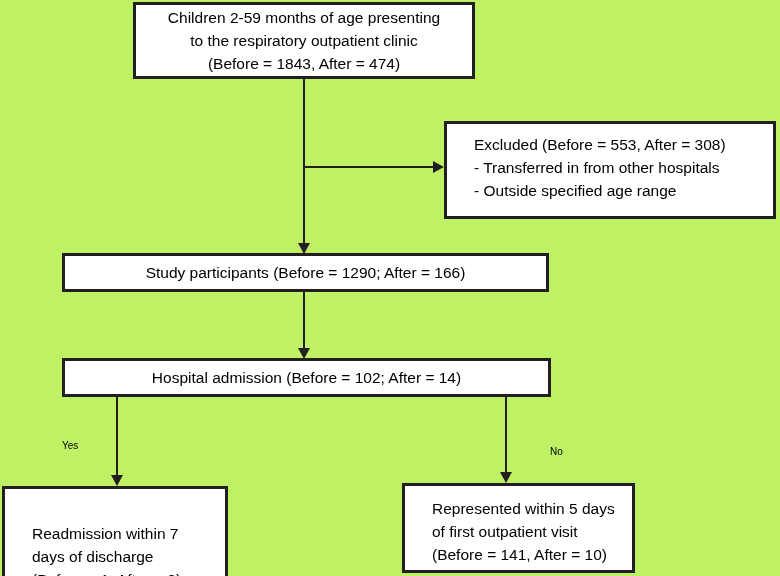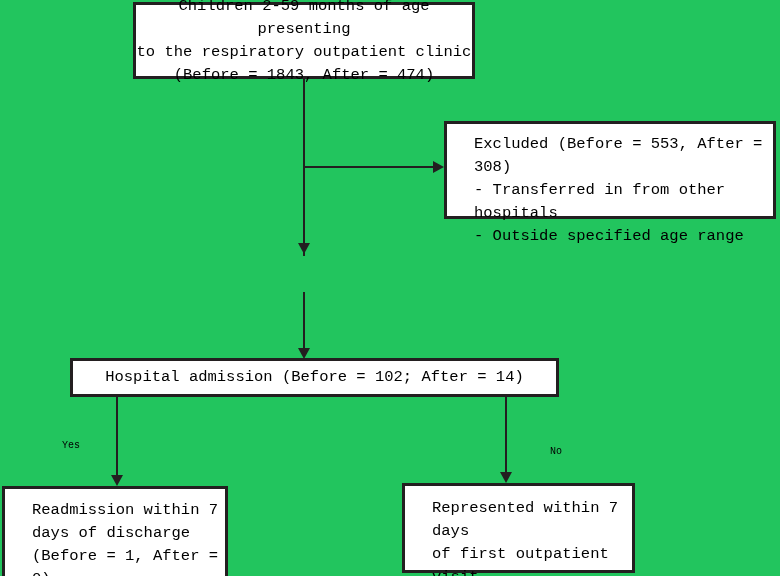--- a/index.html
+++ b/index.html
@@ -9,23 +9,22 @@
     background: #ffffff;
   }
   body {
     font-family: "Liberation Sans", sans-serif;
     color: #1a1a1a;
   }
   #canvas {
     position: relative;
     width: 780px;
     height: 576px;
-    background: #22c55e;
+    background: #bef264;
     overflow: hidden;
-    font-family: Liberation Mono, monospace;
   }
   .node {
     position: absolute;
     box-sizing: border-box;
     border: 3px solid #231f20;
     background: #ffffff;
     font-size: 15.5px;
     line-height: 23px;
     color: #000000;
     display: flex;
@@ -45,21 +44,21 @@
   .node-text {
     display: block;
     white-space: pre-line;
   }
 
   
   #node-source      { left: 133px; top: 2px;   width: 342px; height: 77px; }
   #node-excluded    { left: 444px; top: 121px; width: 332px; height: 98px;
                       justify-content: flex-start; padding-top: 9px; }
   #node-participants{ left: 62px;  top: 253px; width: 487px; height: 39px; }
-  #node-admission   { left: 70px;  top: 358px; width: 489px; height: 39px; }
+  #node-admission   { left: 62px;  top: 358px; width: 489px; height: 39px; }
   #node-readmission { left: 2px;   top: 486px; width: 226px; height: 108px;
                       justify-content: flex-end; padding-top: 11px; }
   #node-represented { left: 402px; top: 483px; width: 233px; height: 90px;
                       justify-content: flex-start; padding-top: 11px; }
 
   
   .vline {
     position: absolute;
     width: 2px;
     background: #231f20;
@@ -123,20 +122,23 @@
 
   <div class="hline" id="conn-excl-hline"></div>
   <div class="arrowhead-right" id="conn-excl-arrow"></div>
 
   <div class="node left" id="node-excluded">
     <span class="node-text">Excluded (Before = 553, After = 308)
 - Transferred in from other hospitals
 - Outside specified age range</span>
   </div>
 
+  <div class="node center" id="node-participants">
+    <span class="node-text">Study participants (Before = 1290; After = 166)</span>
+  </div>
 
   <div class="vline" id="conn-part-vline"></div>
   <div class="arrowhead-down" id="conn-part-arrow"></div>
 
   <div class="node center" id="node-admission">
     <span class="node-text">Hospital admission (Before = 102; After = 14)</span>
   </div>
 
   <div class="vline" id="conn-yes-vline"></div>
   <div class="arrowhead-down" id="conn-yes-arrow"></div>
@@ -146,18 +148,18 @@
   <div class="arrowhead-down" id="conn-no-arrow"></div>
   <div class="edge-label" id="label-no">No</div>
 
   <div class="node left" id="node-readmission">
     <span class="node-text">Readmission within 7
 days of discharge
 (Before = 1, After = 0)</span>
   </div>
 
   <div class="node left" id="node-represented">
-    <span class="node-text">Represented within 7 days
+    <span class="node-text">Represented within 5 days
 of first outpatient visit
 (Before = 141, After = 10)</span>
   </div>
 
 </div>
 
 </body></html>

